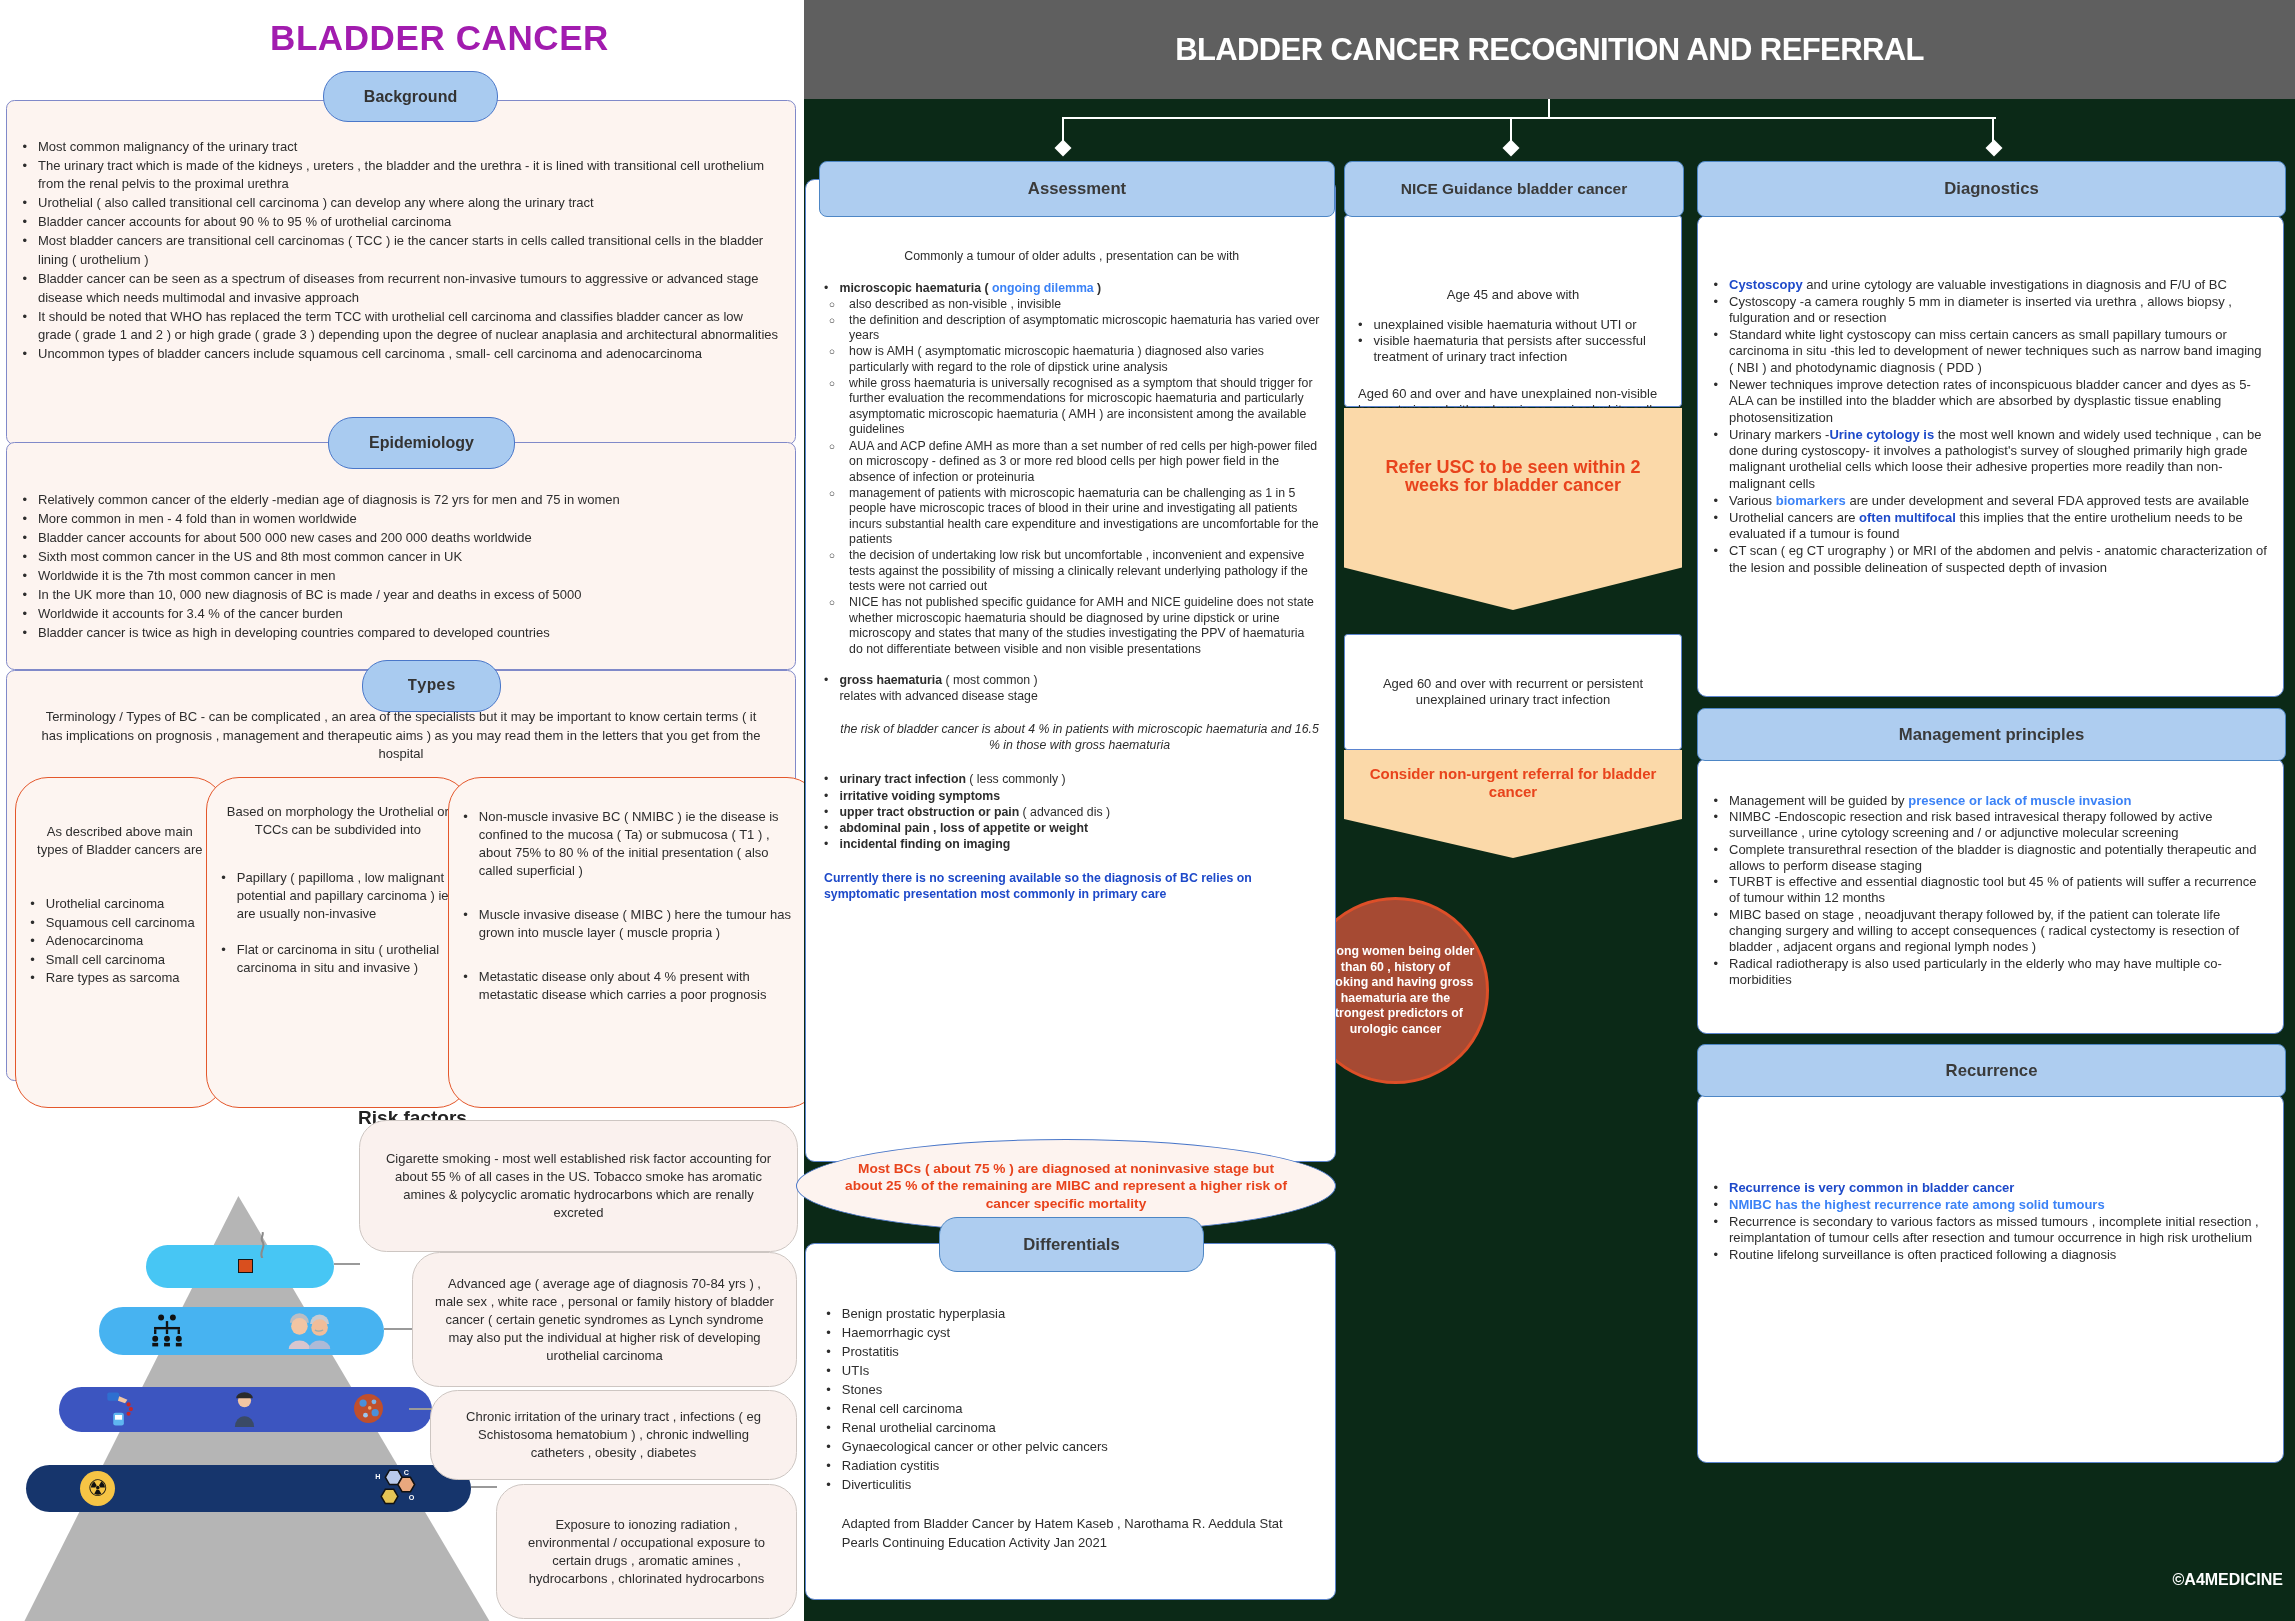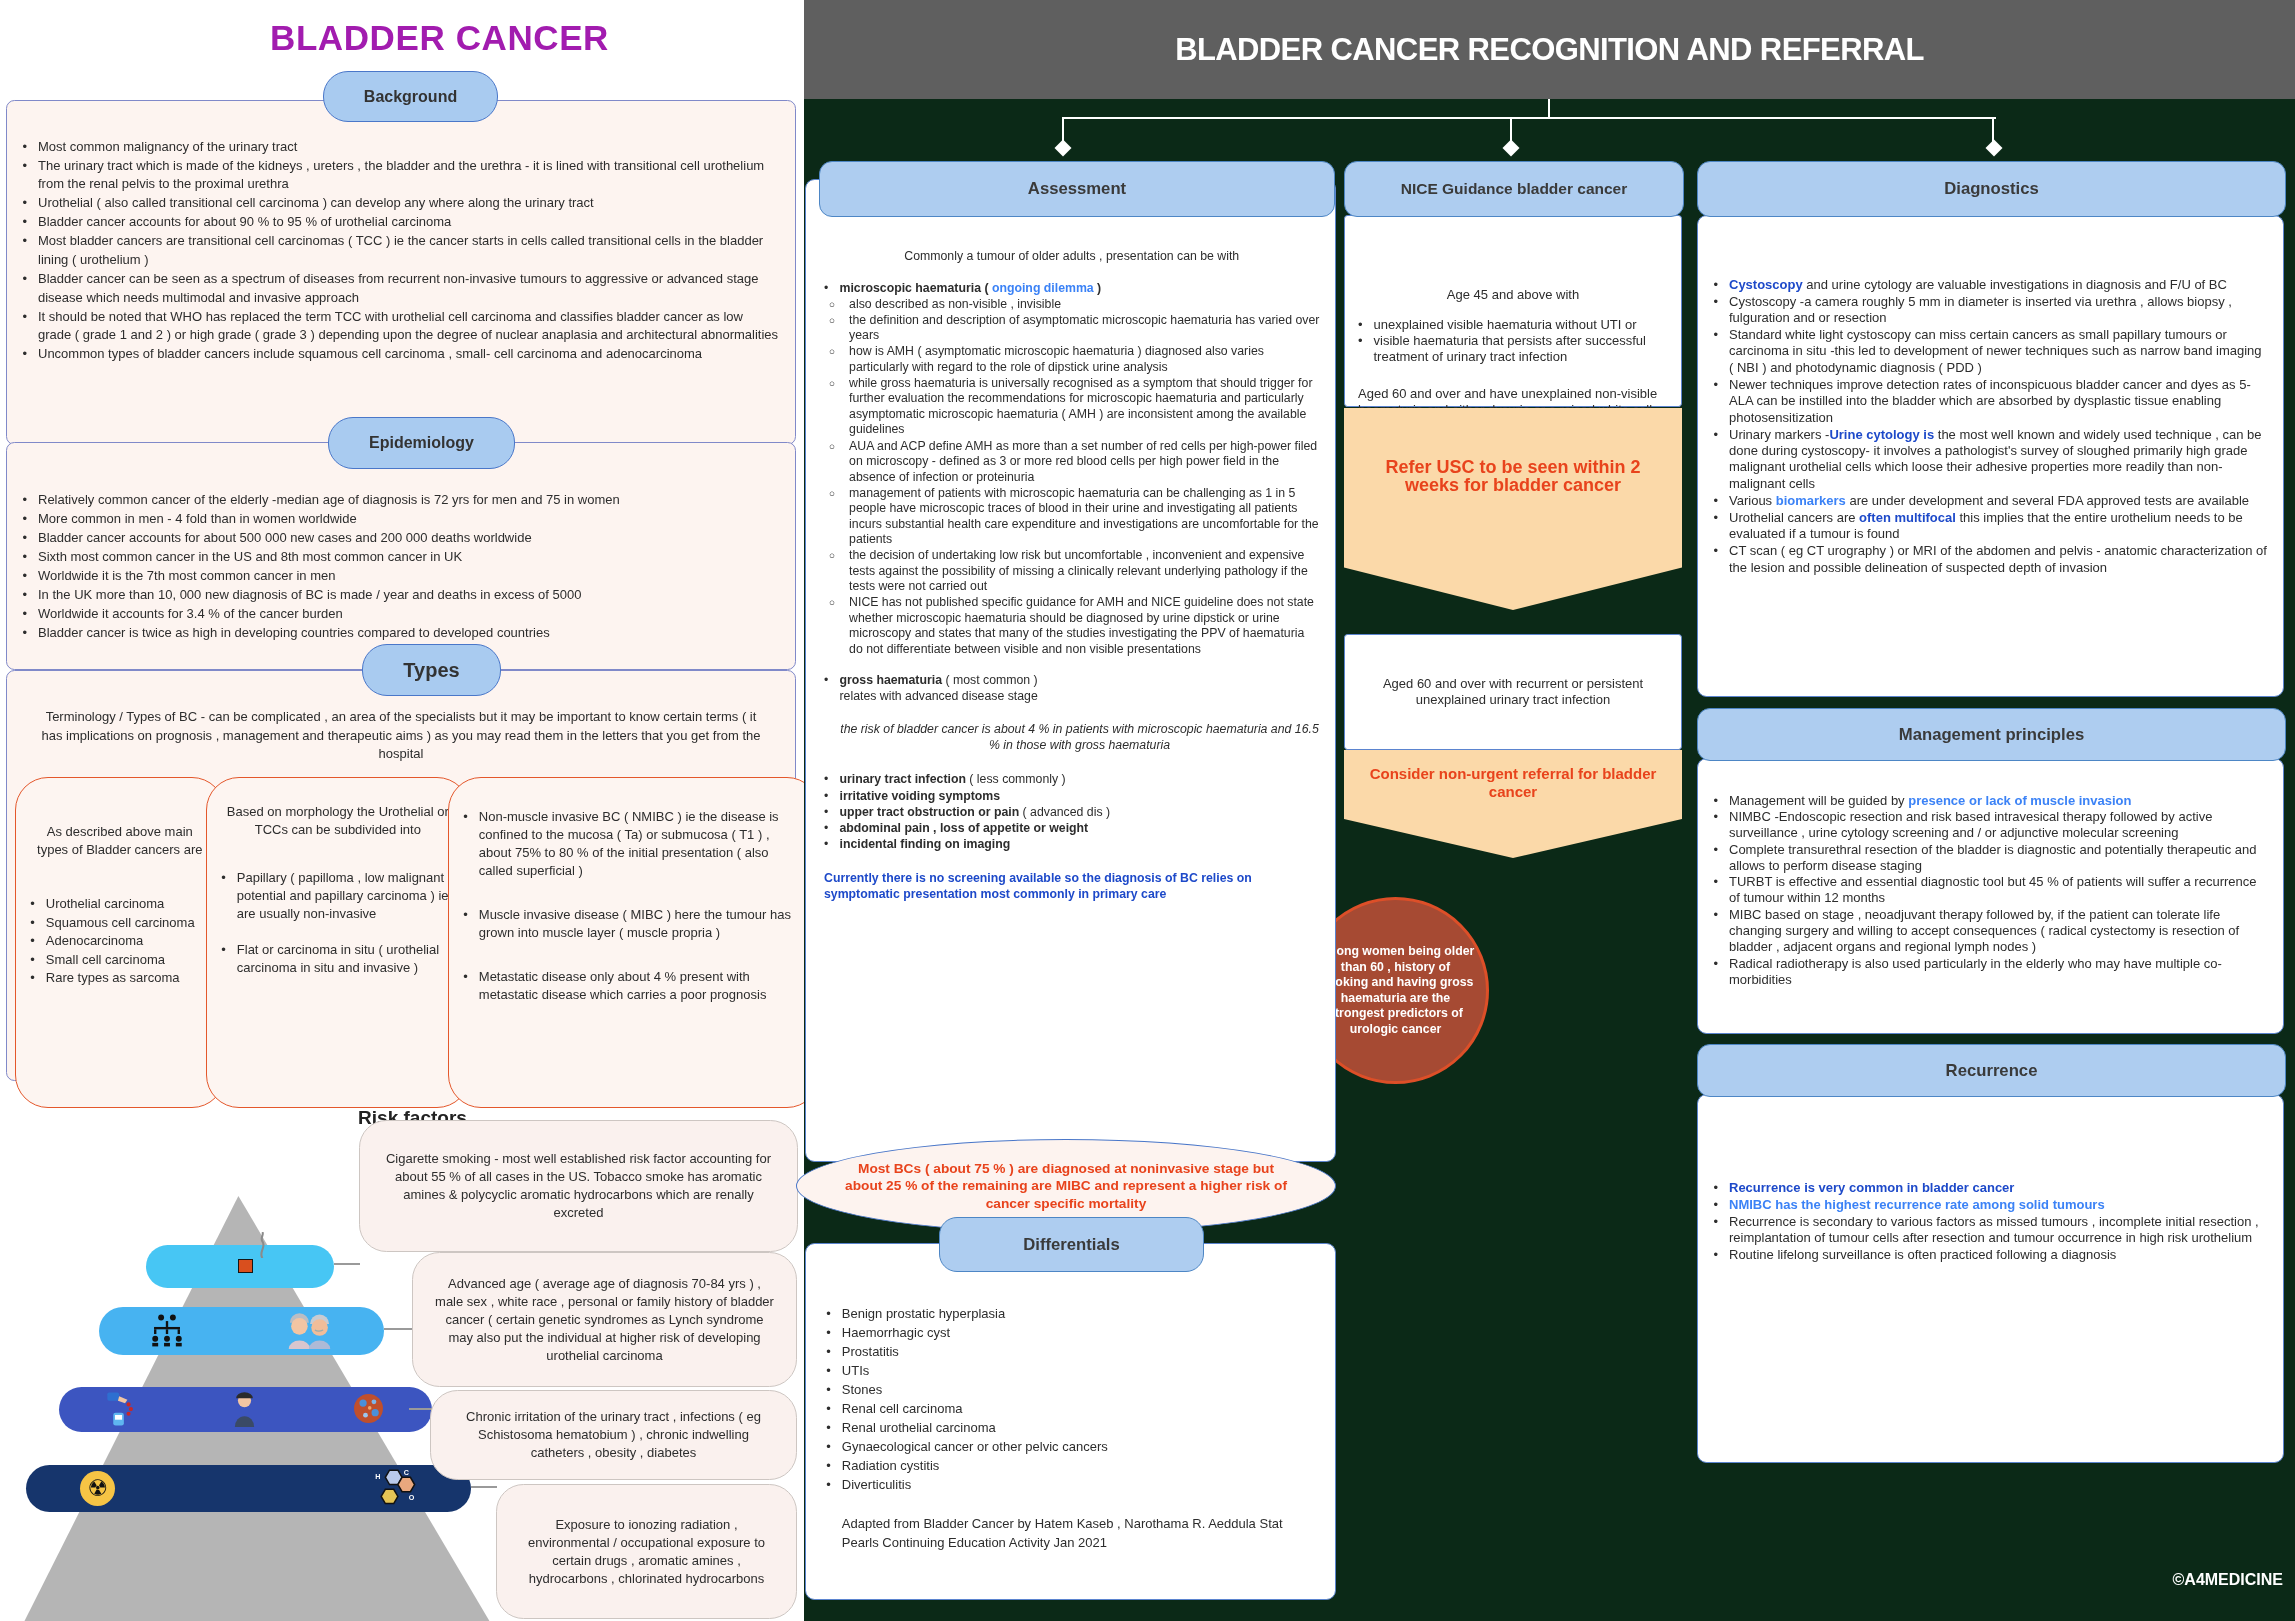--- a/index.html
+++ b/index.html
@@ -13,21 +13,21 @@
   .it{font-style:italic;}
   .center{text-align:center;}
   .li{display:flex;align-items:flex-start;margin:0.6px 0;}
   .mk{flex:0 0 15.5px;}
   .tx{flex:1;}
   .gap30 .li{margin-bottom:18px;}
   .gap44 .li{margin-bottom:26px;}
   
   .pill{position:absolute;background:#a9cbf0;border:1.8px solid #4a77c9;border-radius:25px;
         display:flex;align-items:center;justify-content:center;font-weight:bold;color:#333;z-index:6;}
-  .rhead{position:absolute;background:#aecdf0;border:1.8px solid #4d86c5;border-radius:13px;
+  .rhead{position:absolute;background:#aecdf0;border:1.8px solid #4d86c5;border-radius:8px;
         display:flex;align-items:center;justify-content:center;font-weight:bold;color:#3a3a3a;z-index:6;}
   
   .lbox{position:absolute;background:#fdf4f0;border:1.2px solid #8089c9;border-radius:8.4px;color:#2d2d2d;}
   .lbox .inner{padding:36px 16.7px 6px 15.5px;font-size:13px;line-height:18.5px;}
   #left-title{left:72px;top:18px;width:735px;text-align:center;color:#a21caf;
               font-size:35px;font-weight:bold;letter-spacing:0.6px;}
   .typebox{position:absolute;background:#fdf5f1;border:1.8px solid #e4572b;border-radius:33px;
            color:#2d2d2d;font-size:13px;line-height:18px;padding:18px 14.3px;}
   #risk-title{left:239px;top:1107px;width:347px;text-align:center;font-size:19px;font-weight:bold;color:#222;}
   .bubble{position:absolute;background:#faf1ee;border:1.2px solid #cdc6c2;border-radius:27.5px;
@@ -149,21 +149,21 @@
           <span class="mk">•</span>
           <span class="tx">Worldwide it accounts for 3.4 % of the cancer burden</span>
         </div>
         <div class="li">
           <span class="mk">•</span>
           <span class="tx">Bladder cancer is twice as high in developing countries compared to developed countries</span>
         </div>
       </div>
   </div>
 
-  <div class="pill" style="left:362px;top:644px;width:137px;height:50px;font-size:20px;">Types</div>
+  <div class="pill" style="left:362px;top:660px;width:137px;height:50px;font-size:16px;font-family:Liberation Mono, monospace;">Types</div>
   <div class="lbox" style="left:6px;top:670px;width:788px;height:409px;">
     <div class="center" style="padding:37px 33px 0 33px;font-size:13px;line-height:18.5px;">Terminology / Types of BC - can be complicated , an area of the specialists but it may be important to know certain terms ( it has implications on prognosis , management and therapeutic aims ) as you may read them in the letters that you get from the hospital</div>
   </div>
   <div class="typebox" style="left:15px;top:777px;width:179px;height:293px;">
     <div class="center" style="margin-top:27px;">As described above main types of Bladder cancers are</div>
     <div style="margin-top:36px;">
         <div class="li">
           <span class="mk">•</span>
           <span class="tx">Urothelial carcinoma</span>
         </div>

